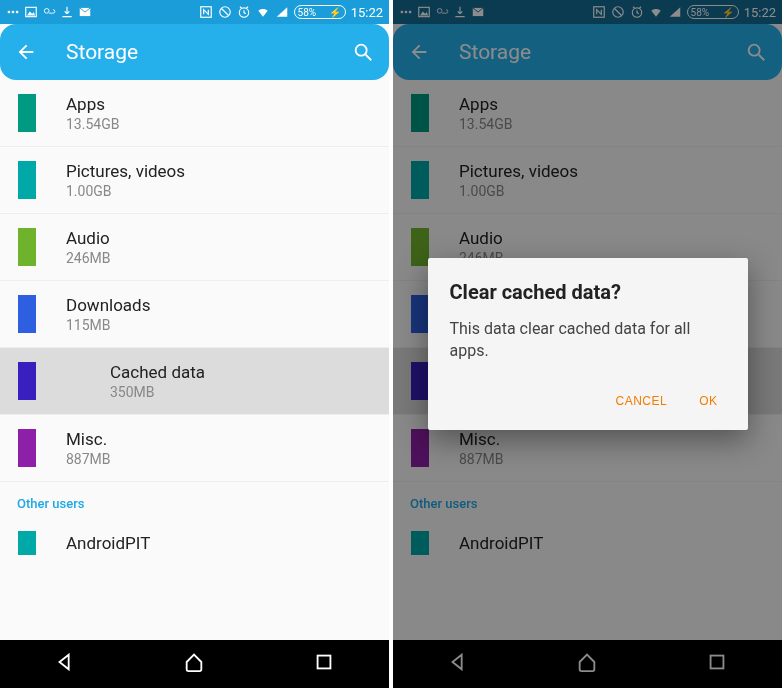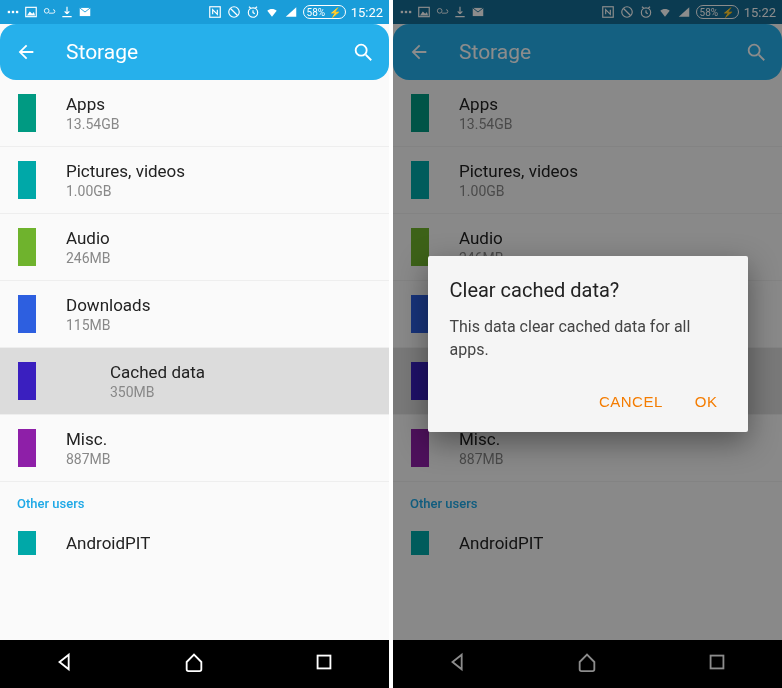--- a/index.html
+++ b/index.html
@@ -27,21 +27,21 @@
   align-items: center;
   padding: 0 6px;
   color: #fff;
   font-size: 12px;
 }
 .status-left { display: flex; gap: 4px; align-items: center; }
 .status-right { margin-left: auto; display: flex; gap: 5px; align-items: center; }
 .status-icon { width: 14px; height: 14px; display: inline-flex; align-items: center; justify-content: center; }
 .status-icon svg { width: 14px; height: 14px; fill: #fff; }
 .battery {
-  display: flex; align-items: center; gap: 4px;
+  display: flex; align-items: center; gap: 13px;
   border: 1px solid #fff; border-radius: 7px; padding: 0 3px;
   font-size: 10px; height: 14px;
 }
 .appbar {
   height: 56px;
   background: #26b0eb;
   display: flex;
   align-items: center;
   padding: 0 14px;
   color: #fff;
@@ -78,26 +78,26 @@
 .nav-btn svg { width: 22px; height: 22px; fill: none; stroke: #fff; stroke-width: 2; }
 .scrim {
   position: absolute; inset: 0; background: rgba(0,0,0,0.45);
   display: flex; align-items: center; justify-content: center;
 }
 .dialog {
   width: 320px; background: #f5f5f5; border-radius: 2px;
   padding: 22px 22px 10px;
   box-shadow: 0 10px 30px rgba(0,0,0,0.4);
 }
-.dialog-title { font-size: 20px; color: #222; font-weight: 400; margin-bottom: 14px; }
+.dialog-title { font-size: 20px; color: #222; font-weight: 700; margin-bottom: 14px; }
 .dialog-msg { font-size: 16px; color: #444; line-height: 1.4; margin-bottom: 20px; }
 .dialog-actions { display: flex; justify-content: flex-end; gap: 24px; padding: 6px 4px; }
 .dialog-btn {
   background: none; border: none; color: #f47c00;
-  font-size: 15px; font-weight: 500; letter-spacing: 0.5px;
+  font-size: 12px; font-weight: 500; letter-spacing: 0.5px;
   cursor: pointer; padding: 6px 4px;
 }
 </style>
 </head>
 <body>
 
 <div class="phone">
   <div class="statusbar">
     <div class="status-left">
       <span class="status-icon">

